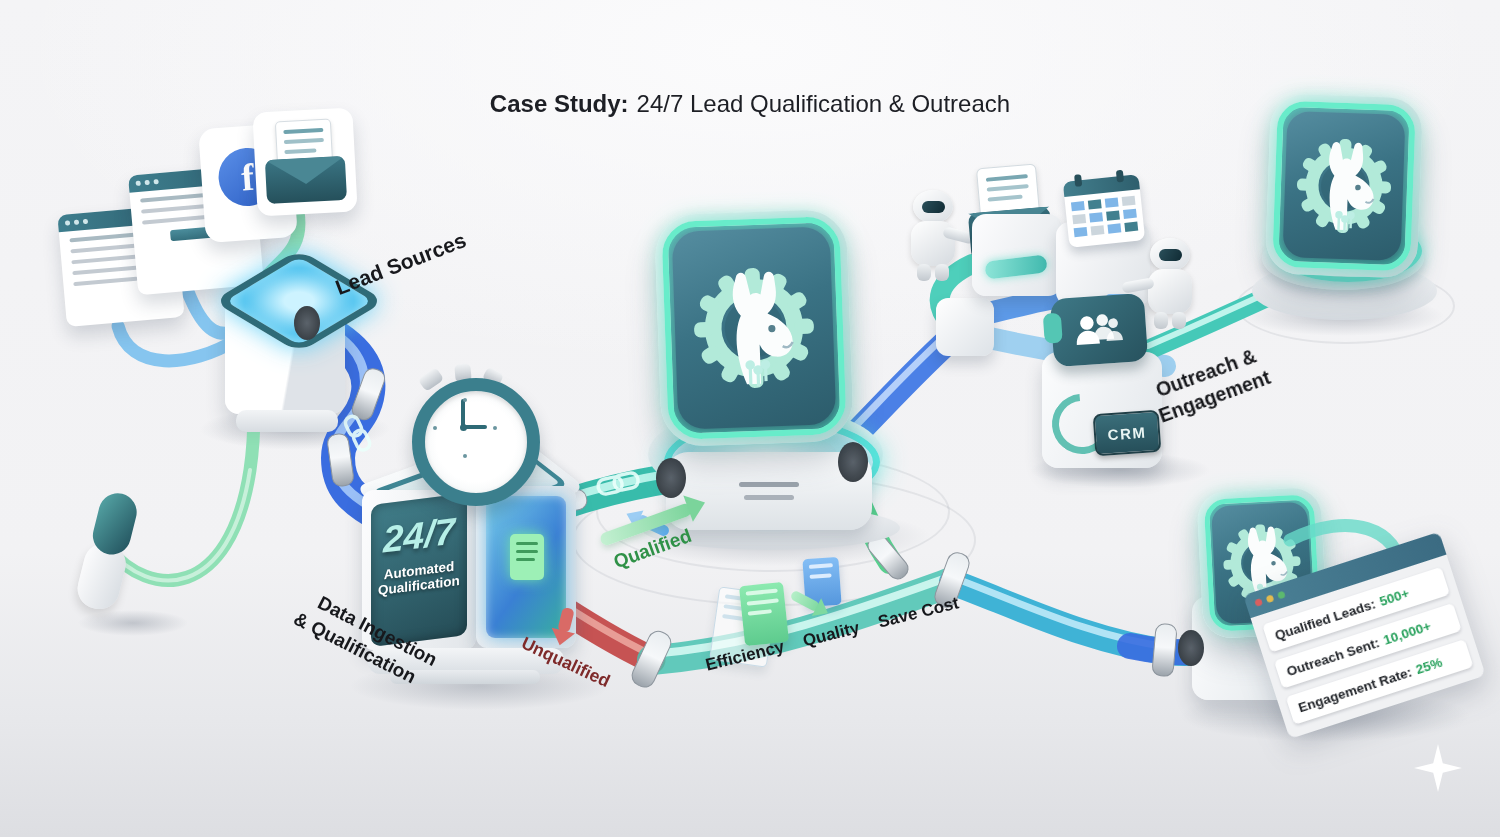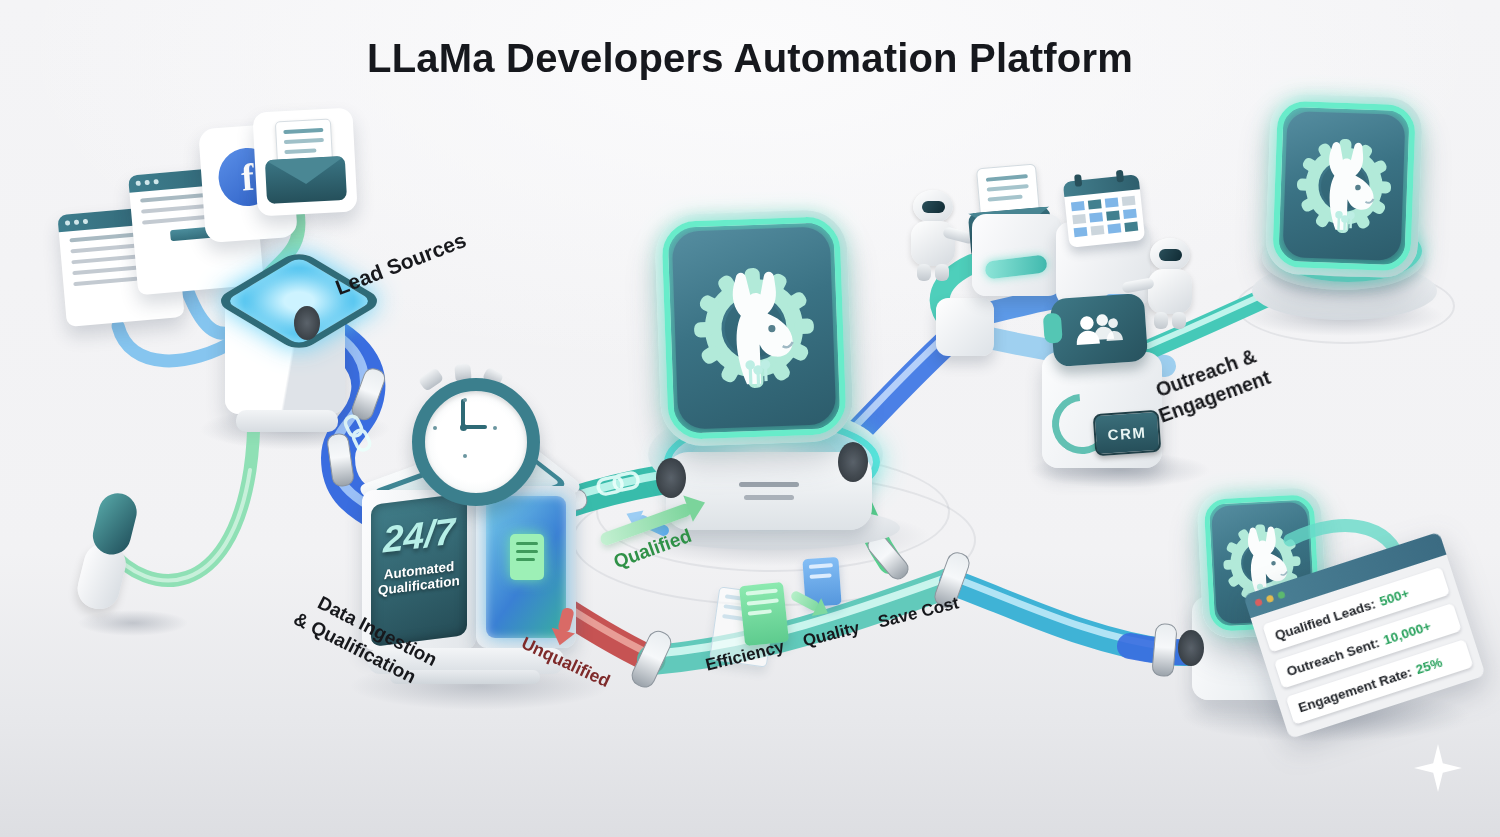--- a/index.html
+++ b/index.html
@@ -424,17 +424,19 @@
 
   <div class="lbl" style="left:706px;top:656px;font-size:17px;transform:rotate(-14deg);transform-origin:left center;">
     <span>Efficiency</span><span style="display:inline-block;width:20px;"></span><span>Quality</span><span style="display:inline-block;width:20px;"></span><span>Save Cost</span>
   </div>
 
   <div class="lbl" style="left:1152px;top:360px;font-size:19.5px;transform:rotate(-20deg);line-height:1.3;text-align:center;">
     <div>Outreach &amp;</div>
     <div>Engagement</div>
   </div>
 
-  <div class="title">LLaMa Developers Automation Platform</div>
+  <div class="subtitle">
+    <b>Case Study:</b><span>24/7 Lead Qualification &amp; Outreach</span>
+  </div>
 
   <div class="abs" style="left:1414px;top:744px;width:48px;height:48px;background:rgba(255,255,255,.95);clip-path:polygon(50% 0,60% 40%,100% 50%,60% 60%,50% 100%,40% 60%,0 50%,40% 40%);filter:drop-shadow(0 0 6px rgba(255,255,255,.9));"></div>
 
 </div>
 
 </body></html>

